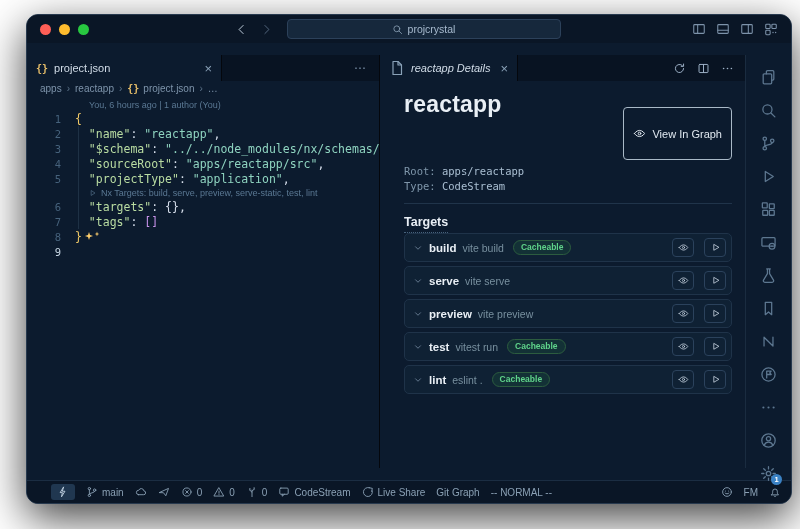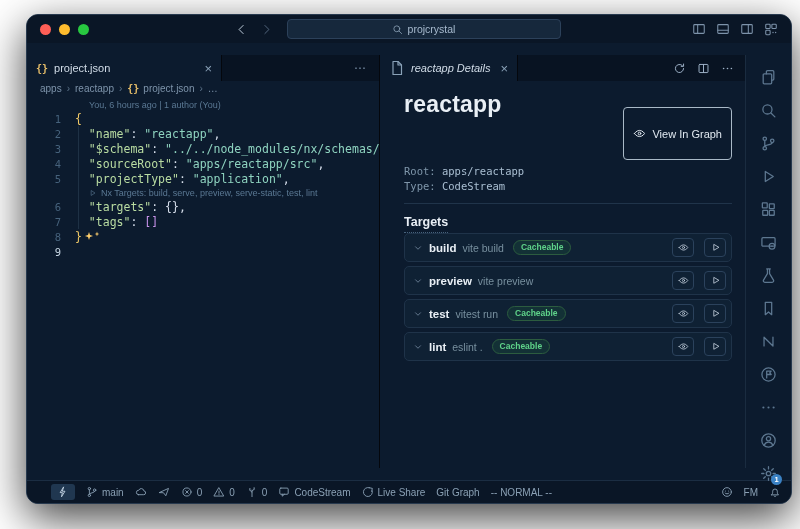--- a/index.html
+++ b/index.html
@@ -338,22 +338,22 @@
                   </svg>
                 </span>
               </span>
             </div>
             <div class="target-row">
               <span class="ic chev">
                 <svg viewBox="0 0 16 16" fill="none" stroke="currentColor" stroke-width="1.2" stroke-linecap="round" stroke-linejoin="round">
                   <path d="M4 6l4 4 4-4"></path>
                 </svg>
               </span>
-              <span class="t-name">preview</span>
-              <span class="t-cmd">vite preview</span>
+              <span class="t-name">serve</span>
+              <span class="t-cmd">vite serve</span>
               <span class="t-spacer"></span>
               <span class="t-btn">
                 <span class="ic">
                   <svg viewBox="0 0 16 16" fill="none" stroke="currentColor" stroke-width="1.2" stroke-linecap="round" stroke-linejoin="round">
                     <path d="M1.8 8s2.3-3.8 6.2-3.8S14.2 8 14.2 8 11.9 11.8 8 11.8 1.8 8 1.8 8z"></path>
                     <circle cx="8" cy="8" r="1.6"></circle>
                   </svg>
                 </span>
               </span>
               <span class="t-btn">
@@ -363,23 +363,22 @@
                   </svg>
                 </span>
               </span>
             </div>
             <div class="target-row">
               <span class="ic chev">
                 <svg viewBox="0 0 16 16" fill="none" stroke="currentColor" stroke-width="1.2" stroke-linecap="round" stroke-linejoin="round">
                   <path d="M4 6l4 4 4-4"></path>
                 </svg>
               </span>
-              <span class="t-name">test</span>
-              <span class="t-cmd">vitest run</span>
-              <span class="badge">Cacheable</span>
+              <span class="t-name">preview</span>
+              <span class="t-cmd">vite preview</span>
               <span class="t-spacer"></span>
               <span class="t-btn">
                 <span class="ic">
                   <svg viewBox="0 0 16 16" fill="none" stroke="currentColor" stroke-width="1.2" stroke-linecap="round" stroke-linejoin="round">
                     <path d="M1.8 8s2.3-3.8 6.2-3.8S14.2 8 14.2 8 11.9 11.8 8 11.8 1.8 8 1.8 8z"></path>
                     <circle cx="8" cy="8" r="1.6"></circle>
                   </svg>
                 </span>
               </span>
               <span class="t-btn">
@@ -389,20 +388,46 @@
                   </svg>
                 </span>
               </span>
             </div>
             <div class="target-row">
               <span class="ic chev">
                 <svg viewBox="0 0 16 16" fill="none" stroke="currentColor" stroke-width="1.2" stroke-linecap="round" stroke-linejoin="round">
                   <path d="M4 6l4 4 4-4"></path>
                 </svg>
               </span>
+              <span class="t-name">test</span>
+              <span class="t-cmd">vitest run</span>
+              <span class="badge">Cacheable</span>
+              <span class="t-spacer"></span>
+              <span class="t-btn">
+                <span class="ic">
+                  <svg viewBox="0 0 16 16" fill="none" stroke="currentColor" stroke-width="1.2" stroke-linecap="round" stroke-linejoin="round">
+                    <path d="M1.8 8s2.3-3.8 6.2-3.8S14.2 8 14.2 8 11.9 11.8 8 11.8 1.8 8 1.8 8z"></path>
+                    <circle cx="8" cy="8" r="1.6"></circle>
+                  </svg>
+                </span>
+              </span>
+              <span class="t-btn">
+                <span class="ic">
+                  <svg viewBox="0 0 16 16" fill="none" stroke="currentColor" stroke-width="1.2" stroke-linecap="round" stroke-linejoin="round">
+                    <path d="M5.5 4v8l7-4z"></path>
+                  </svg>
+                </span>
+              </span>
+            </div>
+            <div class="target-row">
+              <span class="ic chev">
+                <svg viewBox="0 0 16 16" fill="none" stroke="currentColor" stroke-width="1.2" stroke-linecap="round" stroke-linejoin="round">
+                  <path d="M4 6l4 4 4-4"></path>
+                </svg>
+              </span>
               <span class="t-name">lint</span>
               <span class="t-cmd">eslint .</span>
               <span class="badge">Cacheable</span>
               <span class="t-spacer"></span>
               <span class="t-btn">
                 <span class="ic">
                   <svg viewBox="0 0 16 16" fill="none" stroke="currentColor" stroke-width="1.2" stroke-linecap="round" stroke-linejoin="round">
                     <path d="M1.8 8s2.3-3.8 6.2-3.8S14.2 8 14.2 8 11.9 11.8 8 11.8 1.8 8 1.8 8z"></path>
                     <circle cx="8" cy="8" r="1.6"></circle>
                   </svg>

